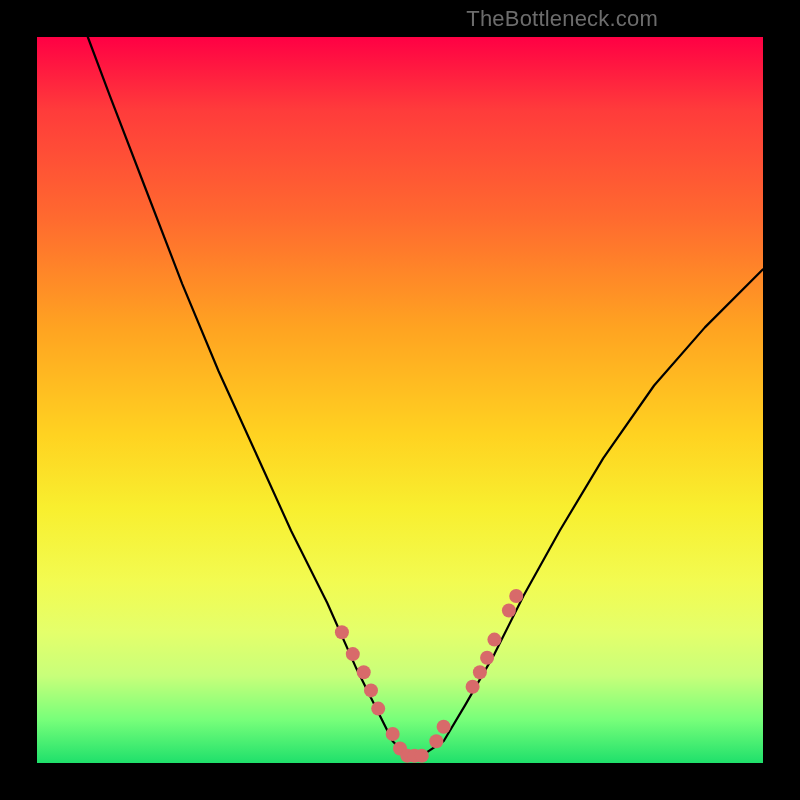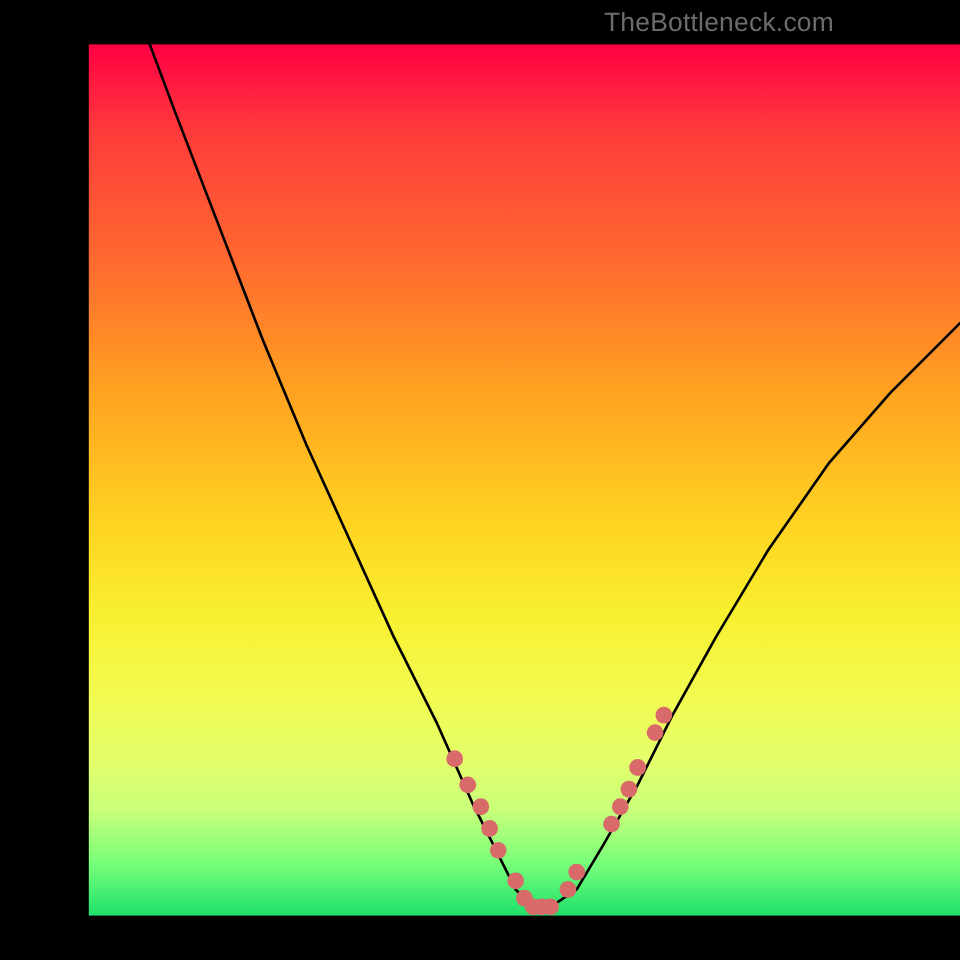--- a/index.html
+++ b/index.html
@@ -11,21 +11,20 @@
     font-family: Arial, Helvetica, sans-serif;
     overflow: hidden;
   }
   .frame {
     position: absolute;
     top: 0;
     left: 0;
     width: 668px;
     height: 800px;
     box-sizing: border-box;
-    margin-left: 37px;
   }
   .plot-area {
     position: absolute;
     background: linear-gradient(
       to bottom,
       #ff0044 0%,
       #ff3b3b 10%,
       #ff6a2f 25%,
       #ffa321 40%,
       #ffd321 55%,

